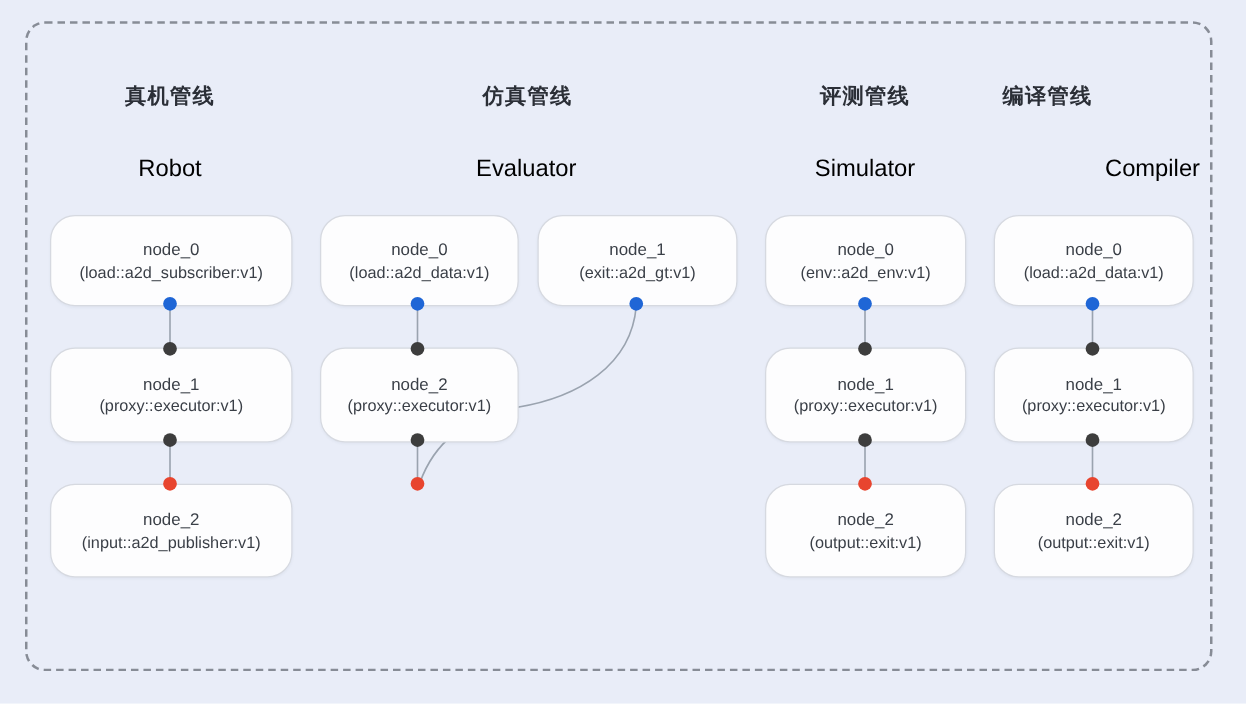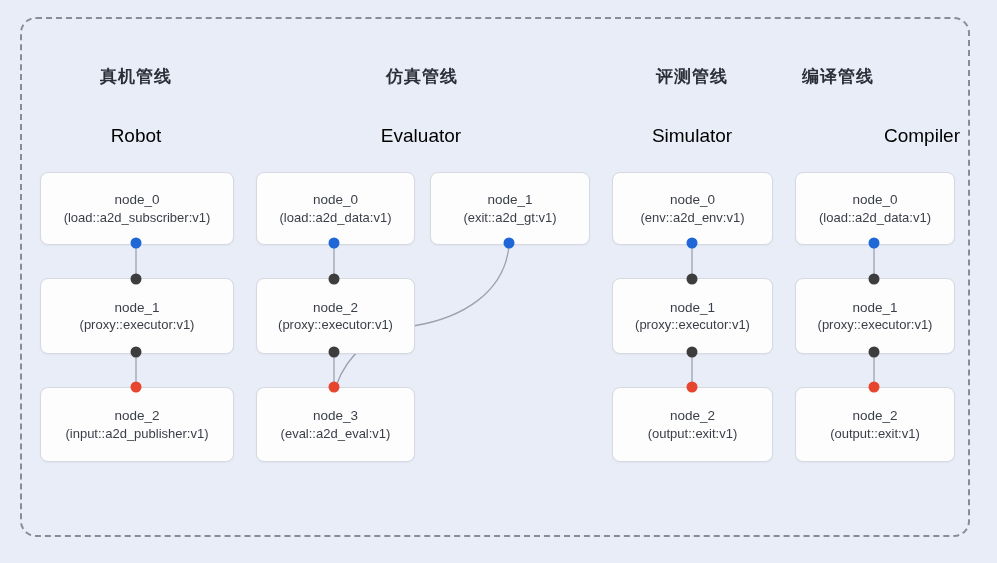--- a/index.html
+++ b/index.html
@@ -13,21 +13,21 @@
   }
   .zh-title{
     position:absolute;top:65px;transform:translateX(-50%);
     font-size:17px;font-weight:bold;color:#2b2f37;letter-spacing:1px;white-space:nowrap;
   }
   .en-title{
     position:absolute;top:125px;transform:translateX(-50%);
     font-size:19px;color:#000000;white-space:nowrap;
   }
   .node{
-    position:absolute;background:#fdfdfe;border:1px solid #d6d9e0;border-radius:8px;
+    position:absolute;background:#fdfdfe;border:1px solid #d6d9e0;border-radius:20px;
     display:flex;flex-direction:column;align-items:center;justify-content:center;gap:4px;
     box-shadow:0 1px 2px rgba(60,70,100,0.05);z-index:1;
   }
   .node .nm{font-size:13.5px;color:#3a3f47;line-height:1;}
   .node .impl{font-size:13px;color:#3a3f47;line-height:1;}
   svg.edges{position:absolute;left:0;top:0;z-index:0;}
   .dot{
     position:absolute;width:11px;height:11px;border-radius:50%;
     transform:translate(-50%,-50%);z-index:2;
   }
@@ -84,24 +84,20 @@
     <span class="impl">(load::a2d_data:v1)</span>
   </div>
   <div class="node" style="left:430px;top:172px;width:158px;height:71px">
     <span class="nm">node_1</span>
     <span class="impl">(exit::a2d_gt:v1)</span>
   </div>
   <div class="node" style="left:256px;top:278px;width:157px;height:74px">
     <span class="nm">node_2</span>
     <span class="impl">(proxy::executor:v1)</span>
   </div>
-  <div class="node" style="left:256px;top:387px;width:157px;height:73px">
-    <span class="nm">node_3</span>
-    <span class="impl">(eval::a2d_eval:v1)</span>
-  </div>
 
   <div class="node" style="left:612px;top:172px;width:159px;height:71px">
     <span class="nm">node_0</span>
     <span class="impl">(env::a2d_env:v1)</span>
   </div>
   <div class="node" style="left:612px;top:278px;width:159px;height:74px">
     <span class="nm">node_1</span>
     <span class="impl">(proxy::executor:v1)</span>
   </div>
   <div class="node" style="left:612px;top:387px;width:159px;height:73px">

